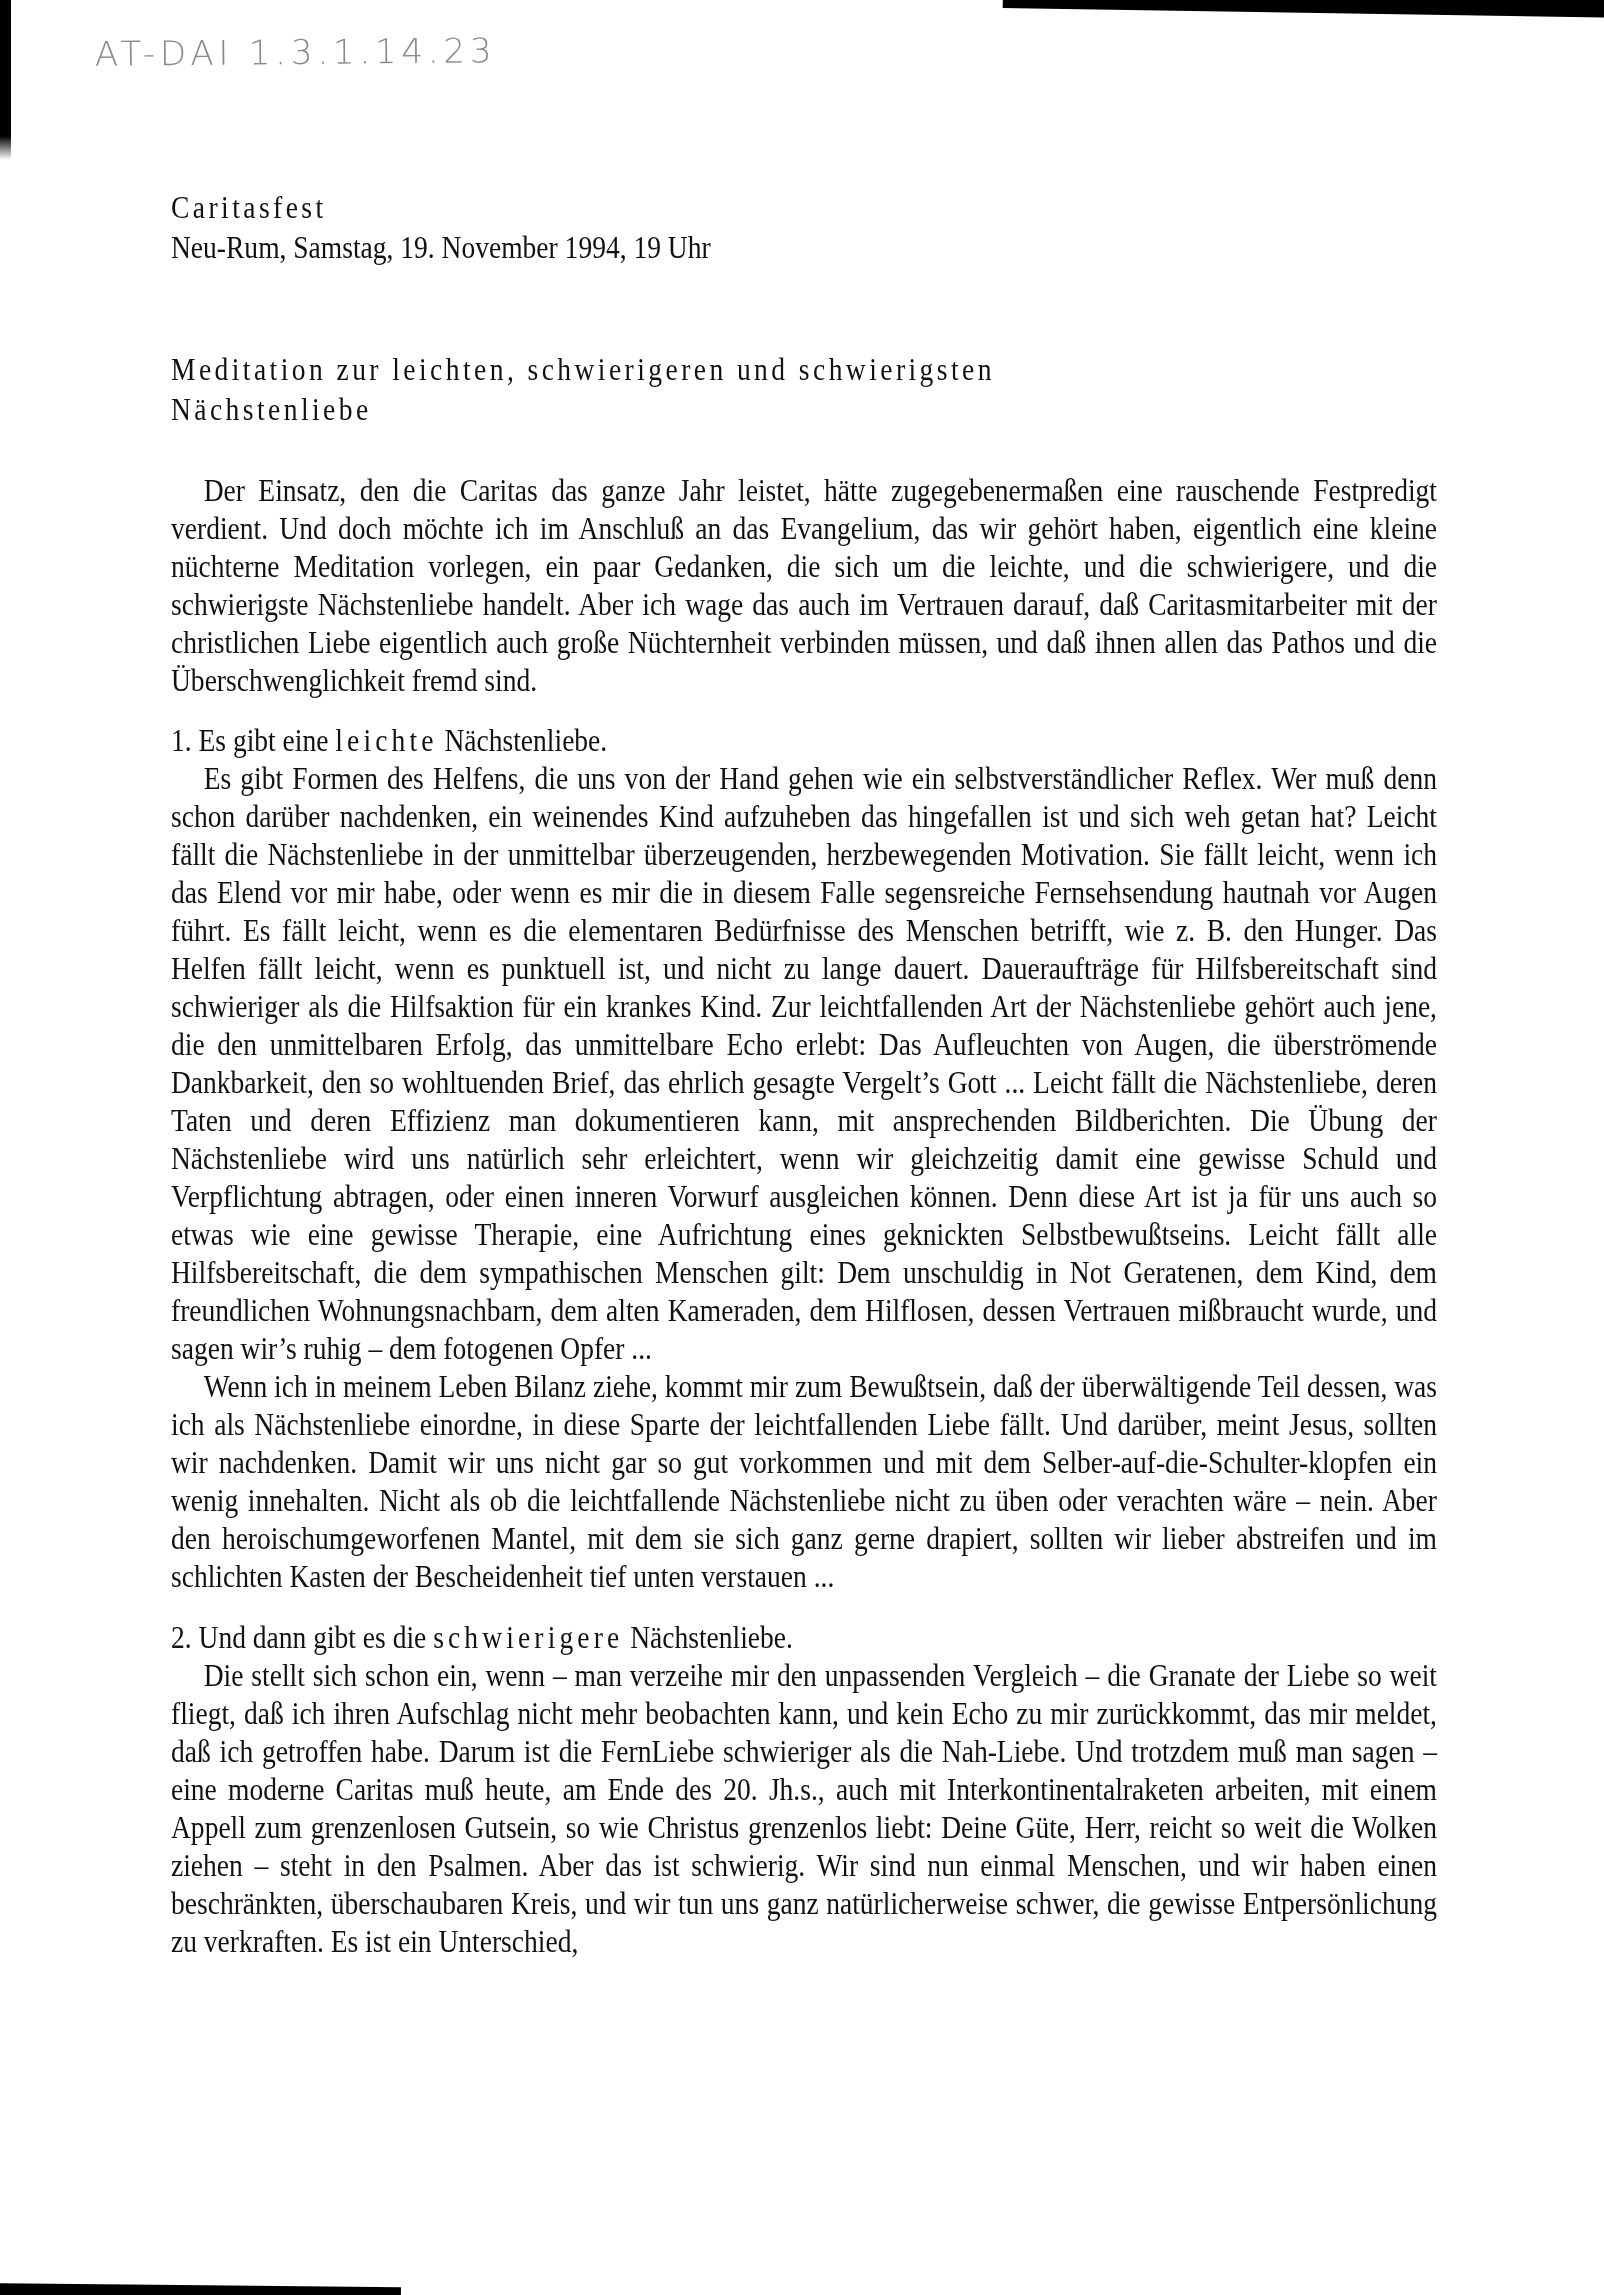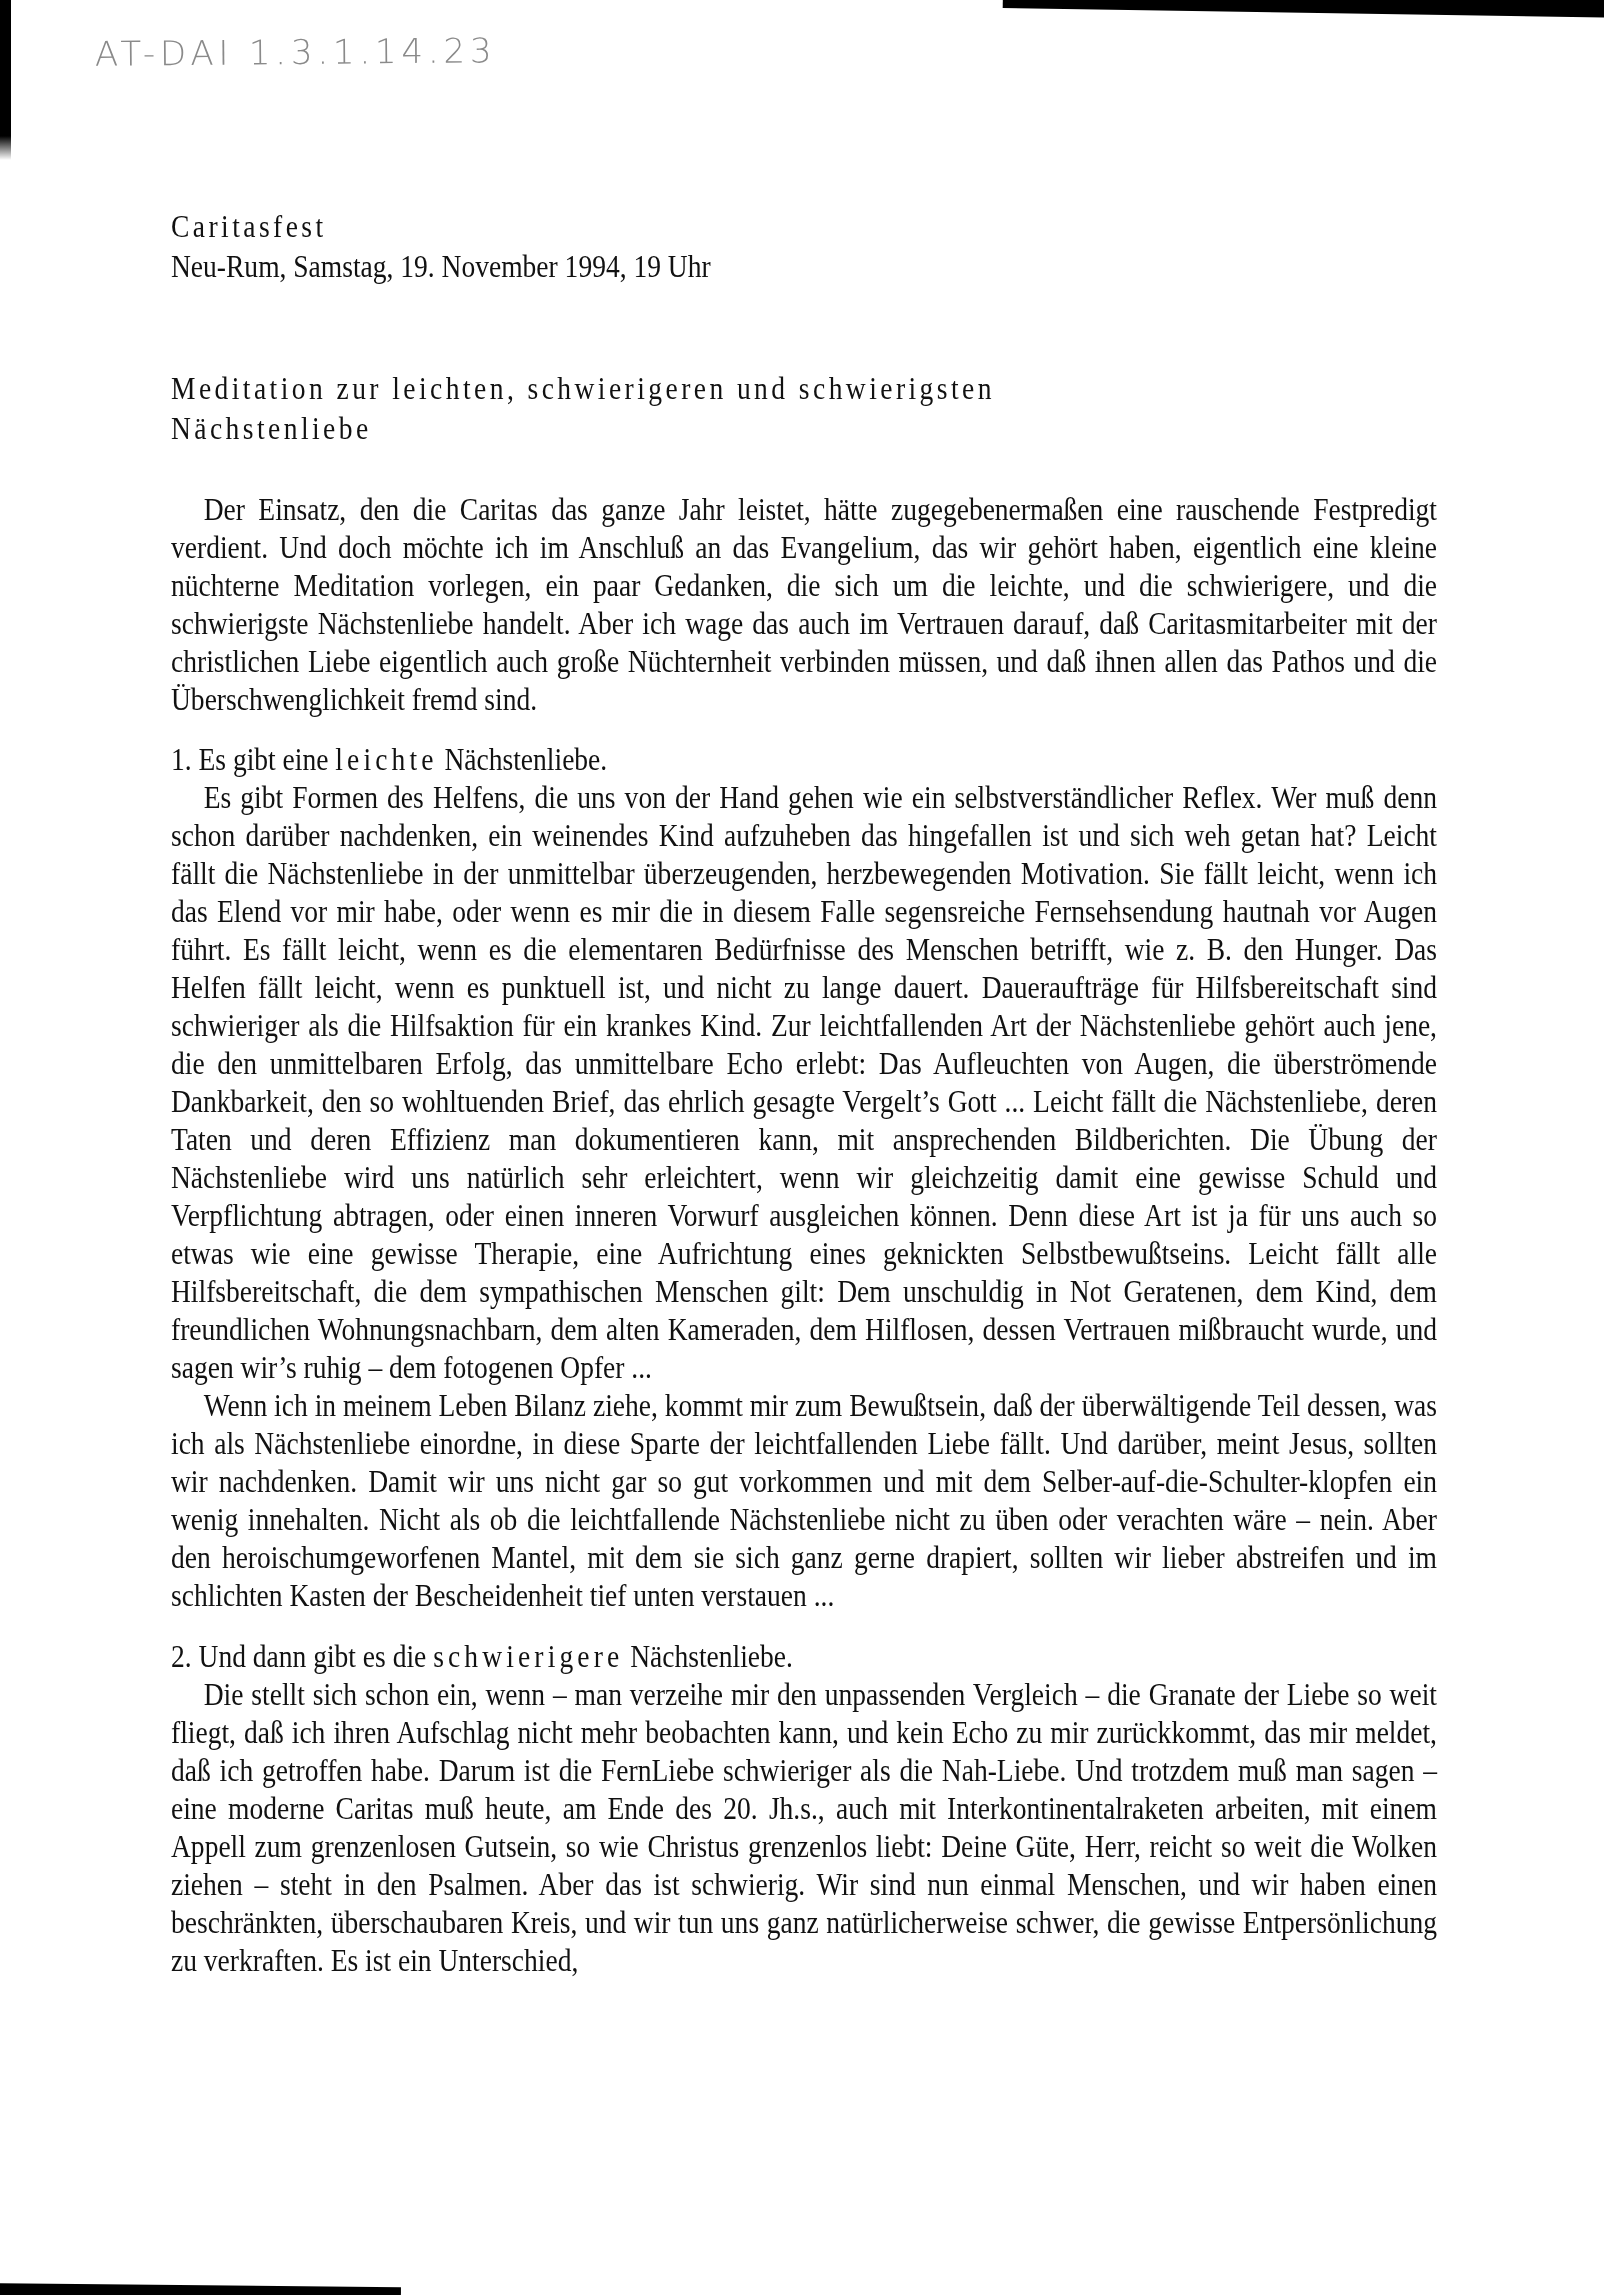--- a/index.html
+++ b/index.html
@@ -50,21 +50,21 @@
       font-family: "DejaVu Sans", sans-serif;
       font-size: 34px;
       color: #8a8a8a;
       letter-spacing: 4.8px;
       font-weight: 300;
       transform: rotate(-0.5deg);
     }
     .page {
       position: absolute;
       left: 171px;
-      top: 206px;
+      top: 187px;
       width: 1266px;
     }
     .heading-line {
       font-size: 32px;
       line-height: 40px;
       margin: 0;
       transform: scaleX(0.86);
       transform-origin: left center;
       white-space: nowrap;
     }

